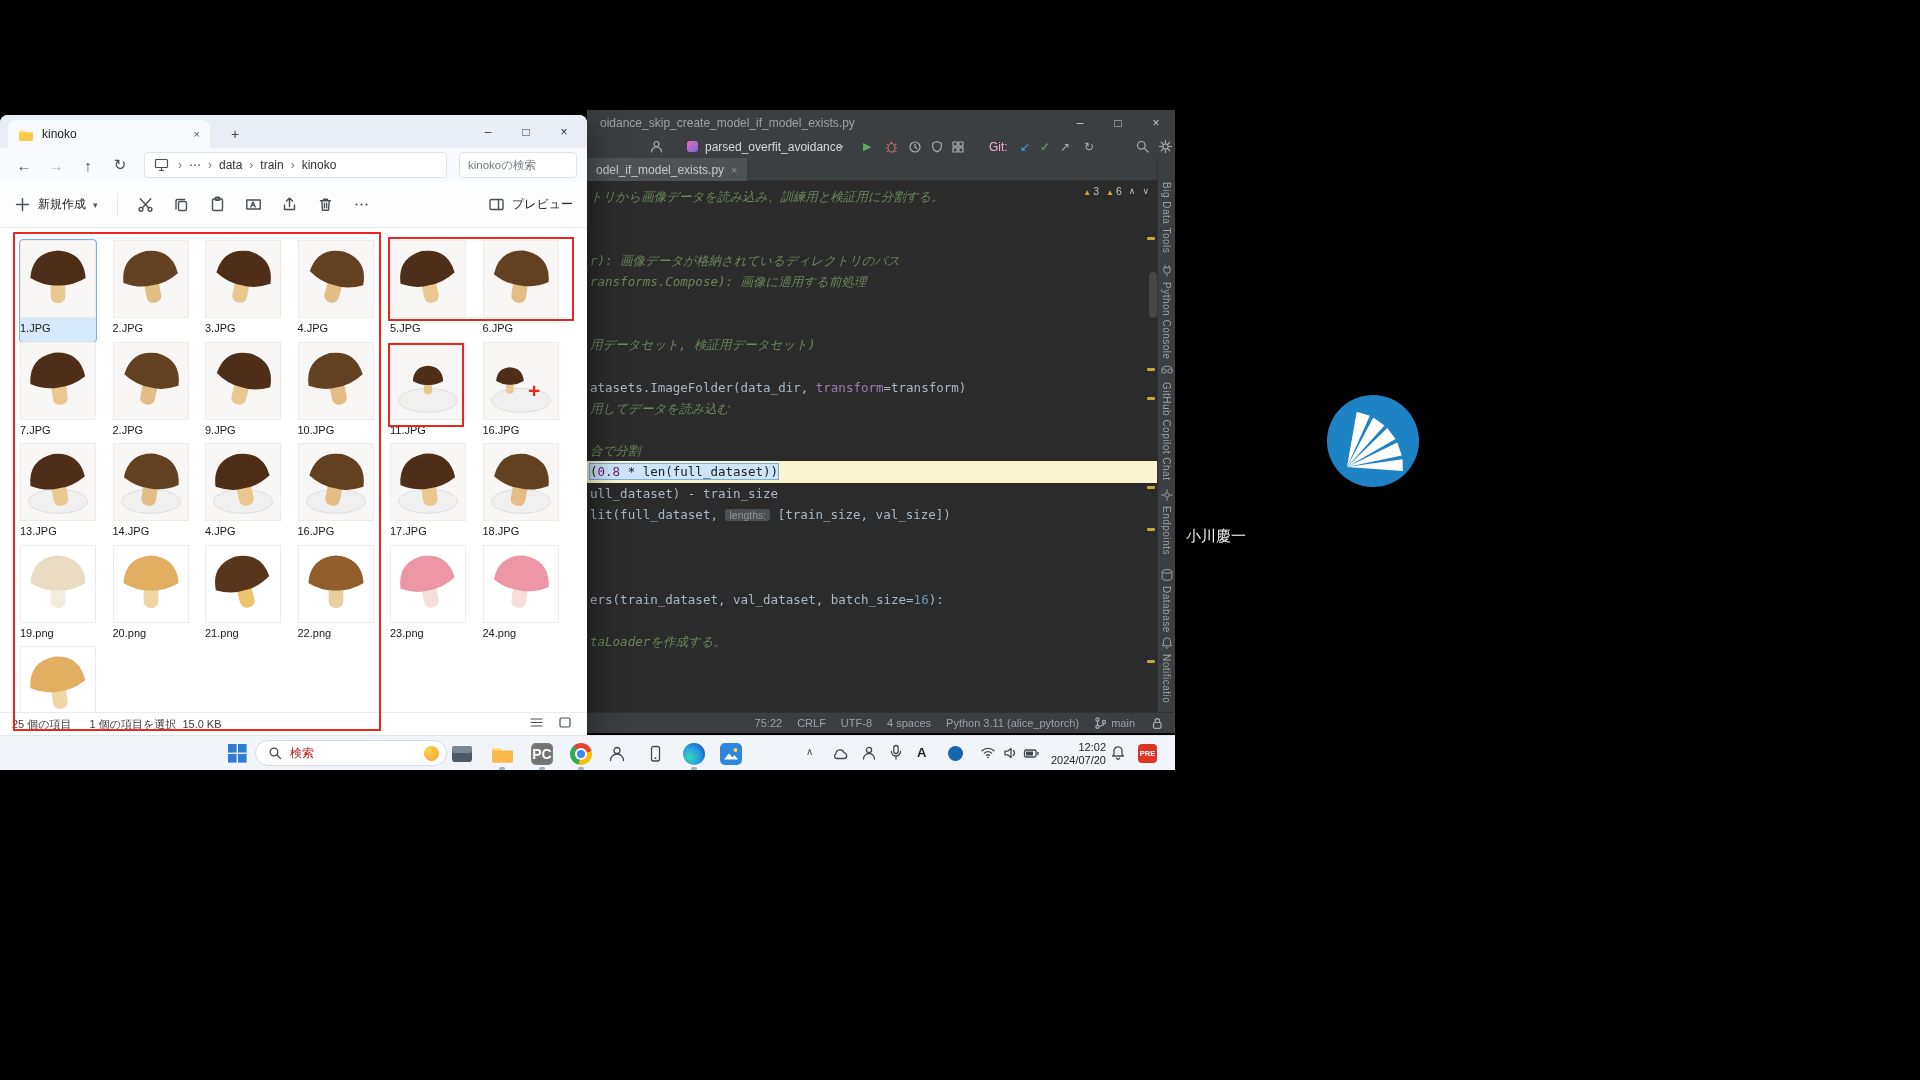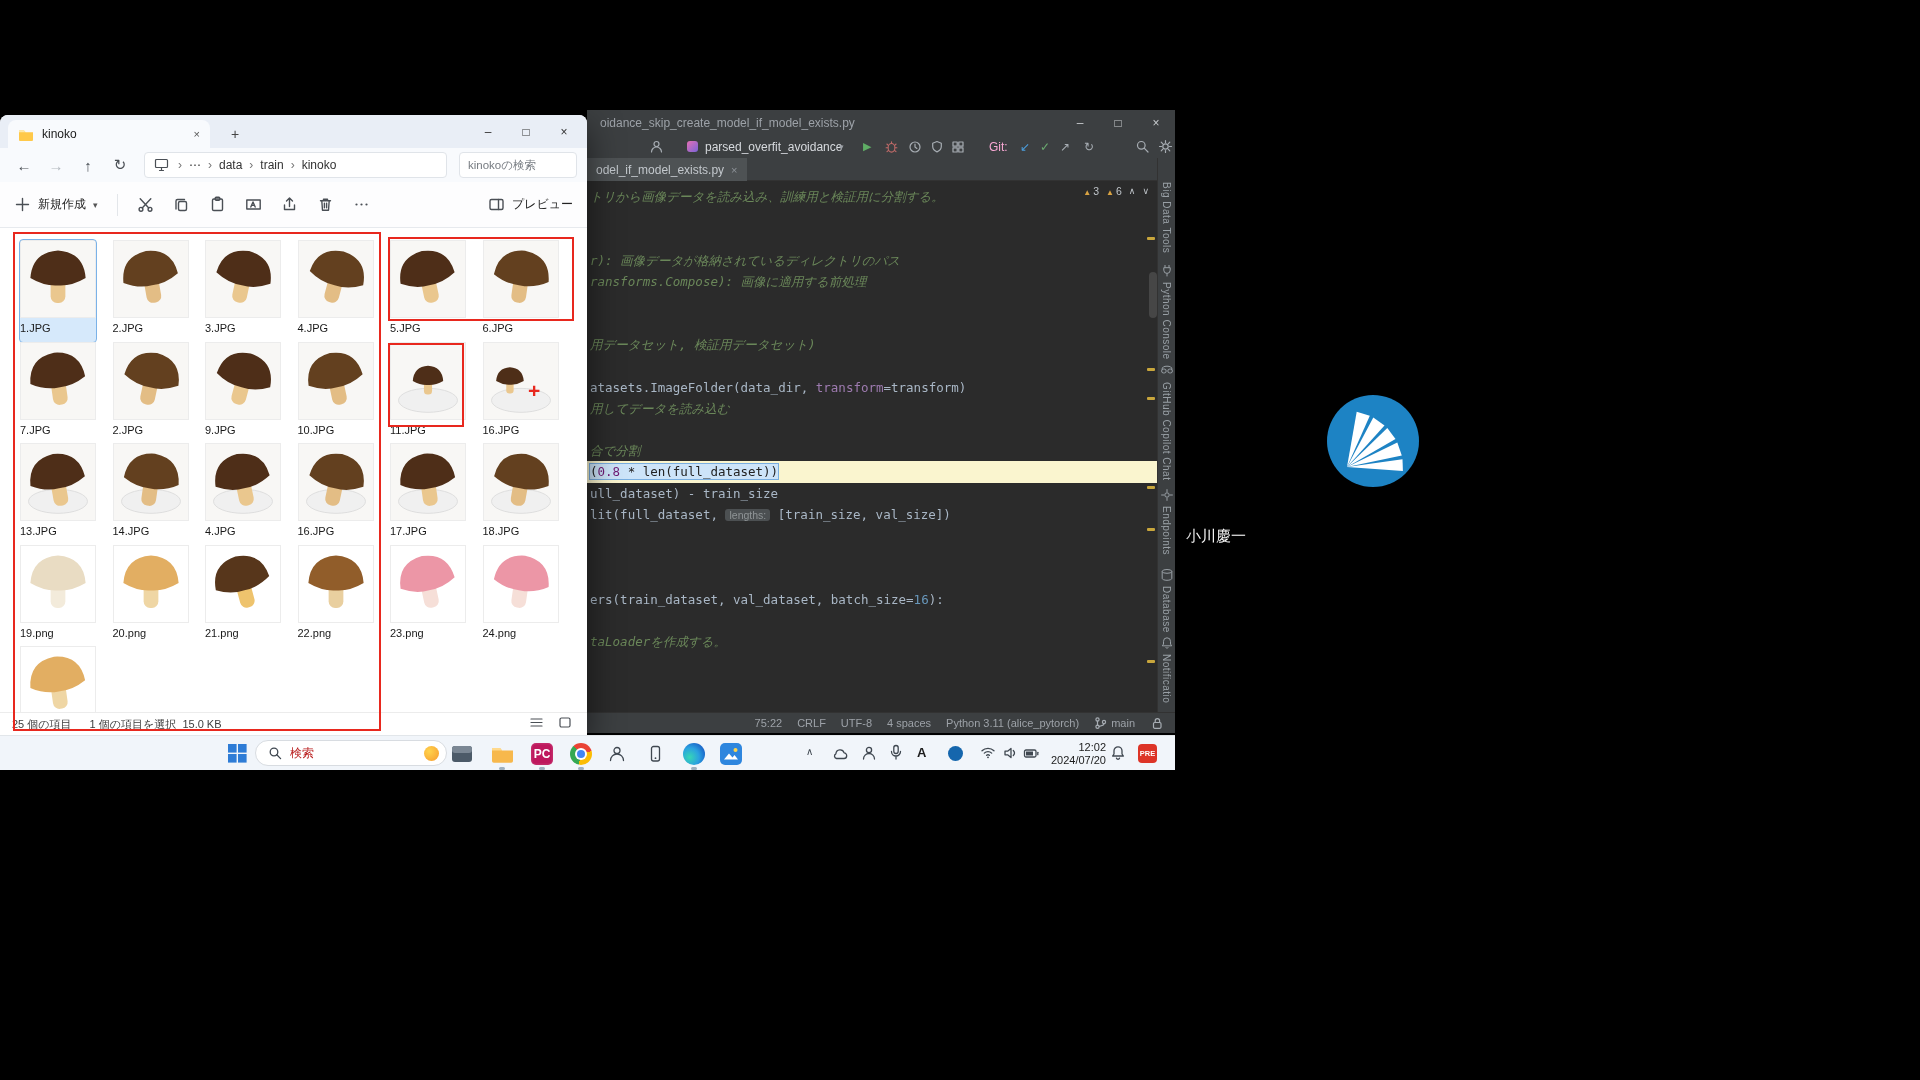--- a/index.html
+++ b/index.html
@@ -115,22 +115,22 @@
   .weather{position:absolute;right:7px;top:5px;width:15px;height:15px;border-radius:50%;
            background:radial-gradient(circle at 35% 35%,#ffd34d,#f79b2e)}
   .appico{width:26px;height:26px;top:5px;display:flex;align-items:center;justify-content:center}
   .rundot{position:absolute;width:6px;height:3px;border-radius:2px;background:#9fb0bf;top:31px}
   .chrome{width:22px;height:22px;border-radius:50%;position:relative;
           background:conic-gradient(from -45deg,#ea4335 0 33%,#fbbc05 0 66%,#34a853 0 100%)}
   .chrome::before{content:"";position:absolute;inset:5px;background:#fff;border-radius:50%}
   .chrome::after{content:"";position:absolute;inset:7px;background:#4285f4;border-radius:50%}
   .edge{width:22px;height:22px;border-radius:50%;
         background:radial-gradient(circle at 30% 65%,#37d6b5,#2aa1e0 45%,#1b66c9 78%)}
-  .pcicon{width:22px;height:22px;border-radius:5px;background:#be185d;color:#fff;display:flex;align-items:center;
-          justify-content:center;font-size:12px;font-weight:bold;
+  .pcicon{width:22px;height:22px;border-radius:5px;background:#737373;color:#fff;display:flex;align-items:center;
+          justify-content:center;font-size:14px;font-weight:bold;
           box-shadow:inset 0 0 0 1.5px rgba(255,255,255,.08)}
   .trayA{font-size:13px;font-weight:bold;color:#1b1b1b}
   .bluedot{width:15px;height:15px;border-radius:50%;background:#1566ad}
   .clockblk{text-align:right;font-size:11px;color:#1c1c1c;line-height:12.5px}
   .recbadge{width:19px;height:19px;border-radius:4px;background:#dd3427;color:#fff;font-size:7.5px;
             font-weight:bold;display:flex;align-items:center;justify-content:center}
 
   
   .participant-name{position:absolute;left:1186px;top:527px;color:#fff;font-size:15px;z-index:1}
   .zoomlogo{position:absolute;left:1325px;top:393px;width:96px;height:96px;z-index:1}

